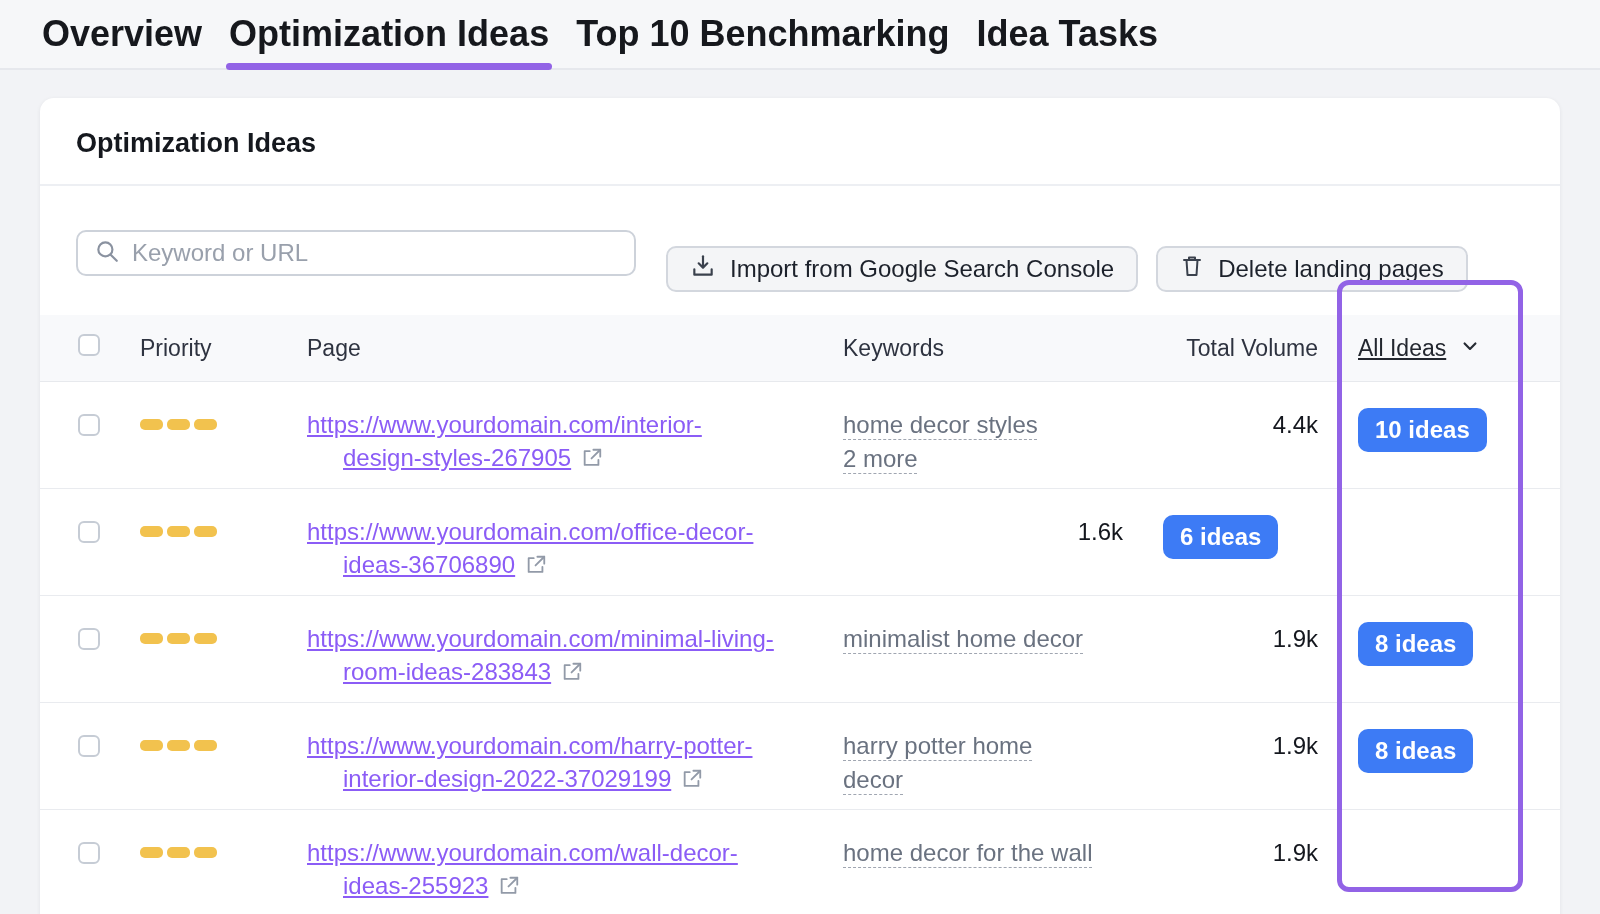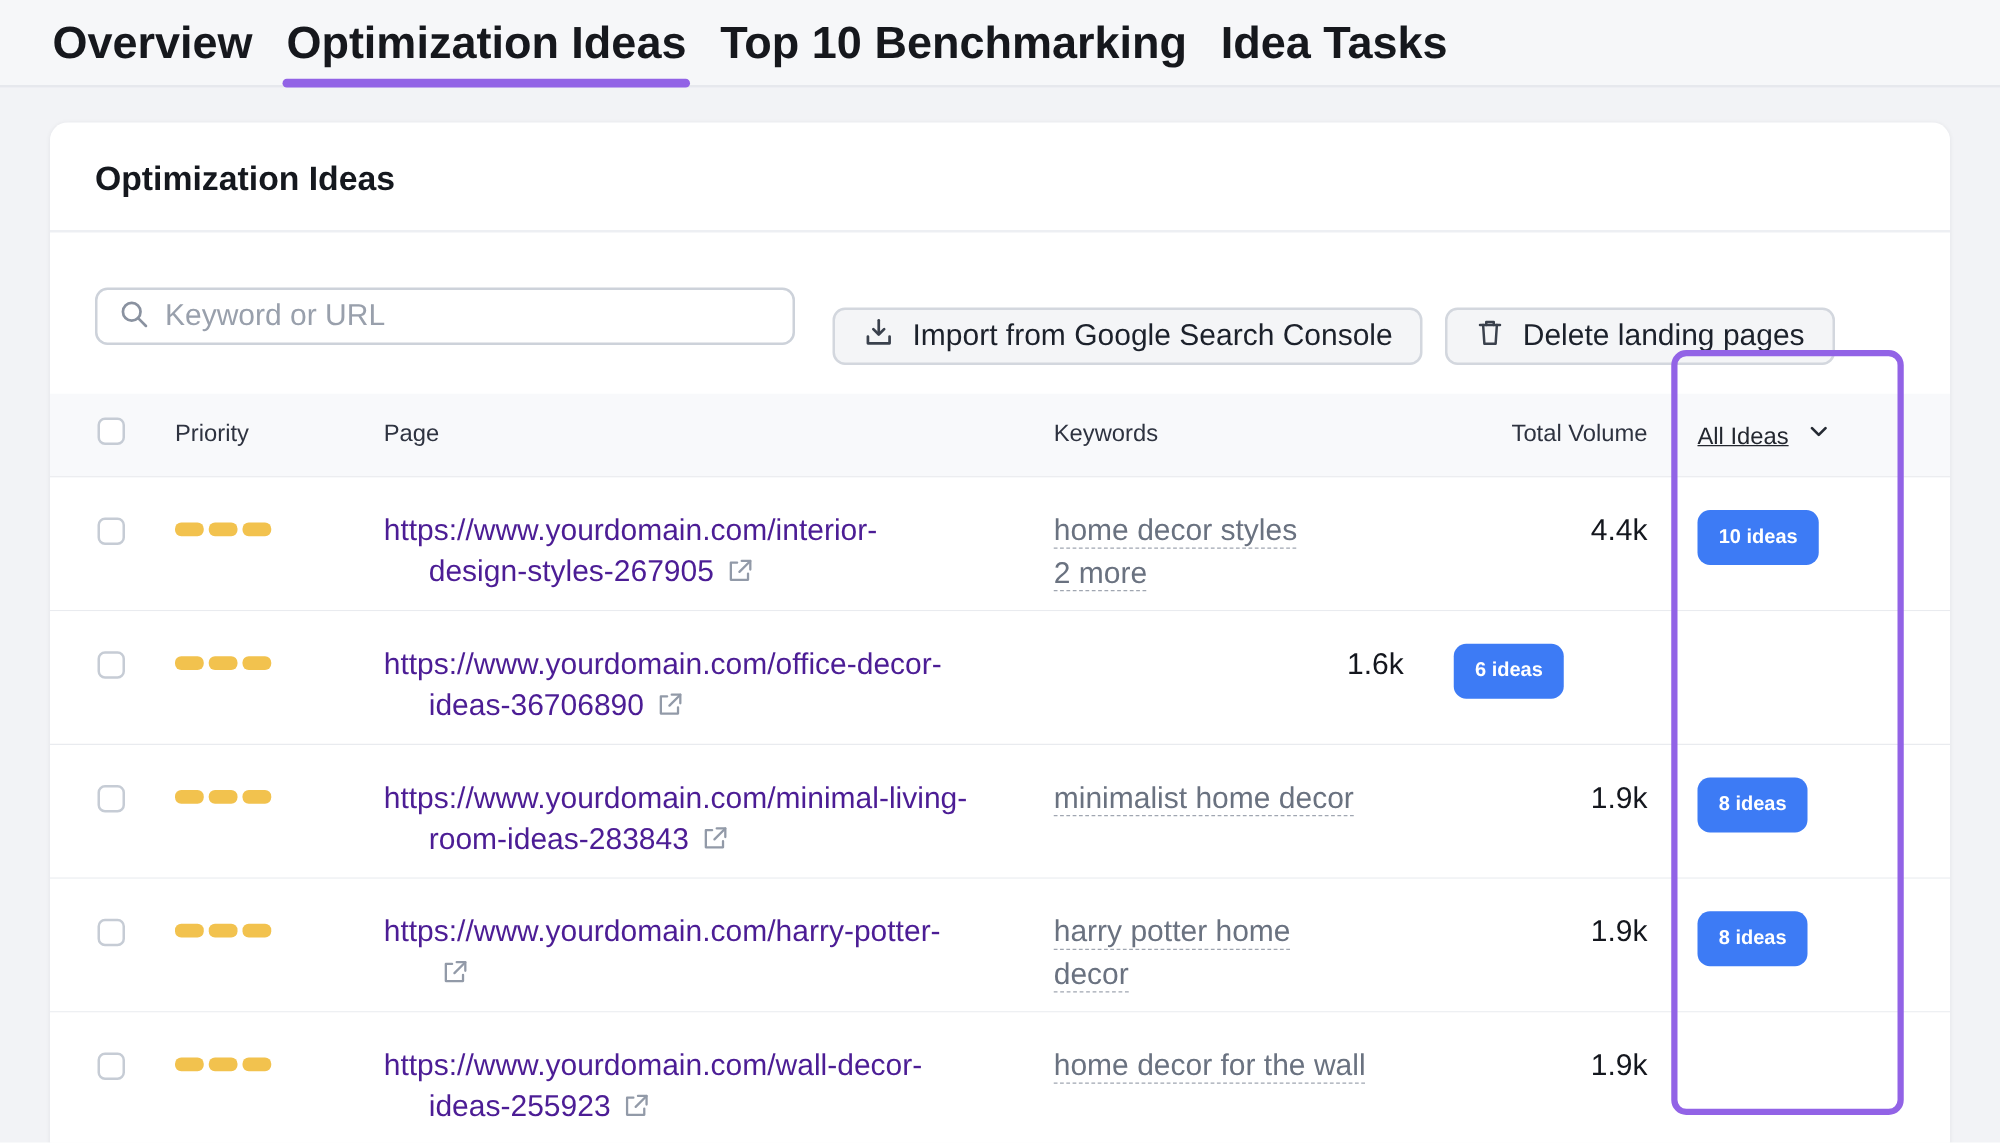--- a/index.html
+++ b/index.html
@@ -19,39 +19,39 @@
   
   .toolbar{display:flex;align-items:center;padding:28px 36px 23px;}
   .searchbox{display:flex;align-items:center;gap:12px;width:560px;height:46px;border:2px solid #cdd2da;border-radius:10px;padding:0 16px;background:#fff;margin-right:30px;}
   .searchbox input{border:none;outline:none;flex:1;font:inherit;font-size:24px;color:#1a1e26;background:transparent;}
   .searchbox input::placeholder{color:#99a0ac;}
   .btn{display:inline-flex;align-items:center;gap:14px;height:46px;padding:0 22px;margin-right:18px;background:#f4f5f7;border:2px solid #d3d7de;border-radius:10px;font-size:24px;color:#1c212b;cursor:pointer;white-space:nowrap;font-family:inherit;margin-top:32px;}
   .btn svg{flex:none;}
 
   
   .thead,.trow{display:grid;grid-template-columns:62px 167px 536px 280px 195px 1fr;padding-left:38px;}
-  .thead{height:67px;align-items:center;background:#f8f9fb;border-bottom:1px solid #e7e9ed;font-size:19px;color:#2e3340;}
+  .thead{height:67px;align-items:center;background:#f8f9fb;border-bottom:1px solid #e7e9ed;font-size:23px;color:#2e3340;}
   .trow{align-items:start;padding-top:26px;height:107px;border-bottom:1px solid #e9ebef;font-size:24px;background:#fff;}
 
   .checkbox{display:inline-block;width:22px;height:22px;border:2px solid #c6ccd5;border-radius:6px;background:#fff;cursor:pointer;}
   .trow .checkbox{margin-top:6px;}
 
   .priority-bars{display:inline-flex;gap:4px;margin-top:10px;}
   .priority-bars i{width:23px;height:11px;border-radius:5px;background:var(--yellow);}
 
-  .url{color:#4c1d95;line-height:33px;cursor:pointer;display:block;padding-right:20px;}
+  .url{color:#8b5cf6;line-height:33px;cursor:pointer;display:block;padding-right:20px;text-decoration:underline;}
   .url-line{display:block;}
   .url-line2{display:block;white-space:nowrap;margin-left:36px;}
   .ext-icon{display:inline-block;margin-left:10px;vertical-align:-3px;cursor:pointer;}
 
   .kw{display:block;width:max-content;max-width:250px;line-height:34px;color:#6a7280;text-decoration:underline;text-decoration-style:dashed;text-decoration-color:#a0a6b1;text-underline-offset:6px;text-decoration-thickness:1px;cursor:pointer;}
 
   .vol{text-align:right;line-height:33px;color:#14171e;}
   .ideas-cell{padding-left:40px;}
-  .pill{display:inline-flex;align-items:center;justify-content:center;height:44px;padding:0 17px;border:none;border-radius:10px;background:var(--blue);color:#fff;font-family:inherit;font-size:16px;font-weight:700;cursor:pointer;white-space:nowrap;}
+  .pill{display:inline-flex;align-items:center;justify-content:center;height:44px;padding:0 17px;border:none;border-radius:10px;background:var(--blue);color:#fff;font-family:inherit;font-size:24px;font-weight:700;cursor:pointer;white-space:nowrap;}
 
   .hdr-vol{text-align:right;}
   .ideas-filter{display:inline-flex;align-items:flex-end;gap:14px;margin-left:40px;cursor:pointer;color:#23272f;width:max-content;text-decoration:underline;}
 
   
   .highlight-rect{position:absolute;left:1297px;top:182px;width:186px;height:612px;border:5px solid var(--accent);border-radius:12px;pointer-events:none;}
 </style>
 </head>
 <body>
 
@@ -192,21 +192,21 @@
   <div class="trow">
     <div><span class="checkbox"></span></div>
     <div><span class="priority-bars">
             <i></i>
             <i></i>
             <i></i>
           </span></div>
     <div>
       <a class="url">
         <span class="url-line">https://www.yourdomain.com/harry-potter-</span>
-        <span class="url-line2"><span class="ext-icon"><svg width="22" height="22" viewBox="0 0 24 24" fill="none" stroke="#929aa8" stroke-width="2" stroke-linecap="round" stroke-linejoin="round">
+        <span class="url-line2"><span>interior-design-2022-37029199</span><span class="ext-icon"><svg width="22" height="22" viewBox="0 0 24 24" fill="none" stroke="#929aa8" stroke-width="2" stroke-linecap="round" stroke-linejoin="round">
                   <path d="M9.5 4.5H4v15h15v-5.5"></path>
                   <path d="M13.5 3H21v7.5"></path>
                   <path d="M21 3l-9.5 9.5"></path>
                 </svg></span></span>
       </a>
     </div>
     <div>
           <a class="kw">harry potter home decor</a>
         </div>
     <div class="vol">1.9k</div>

